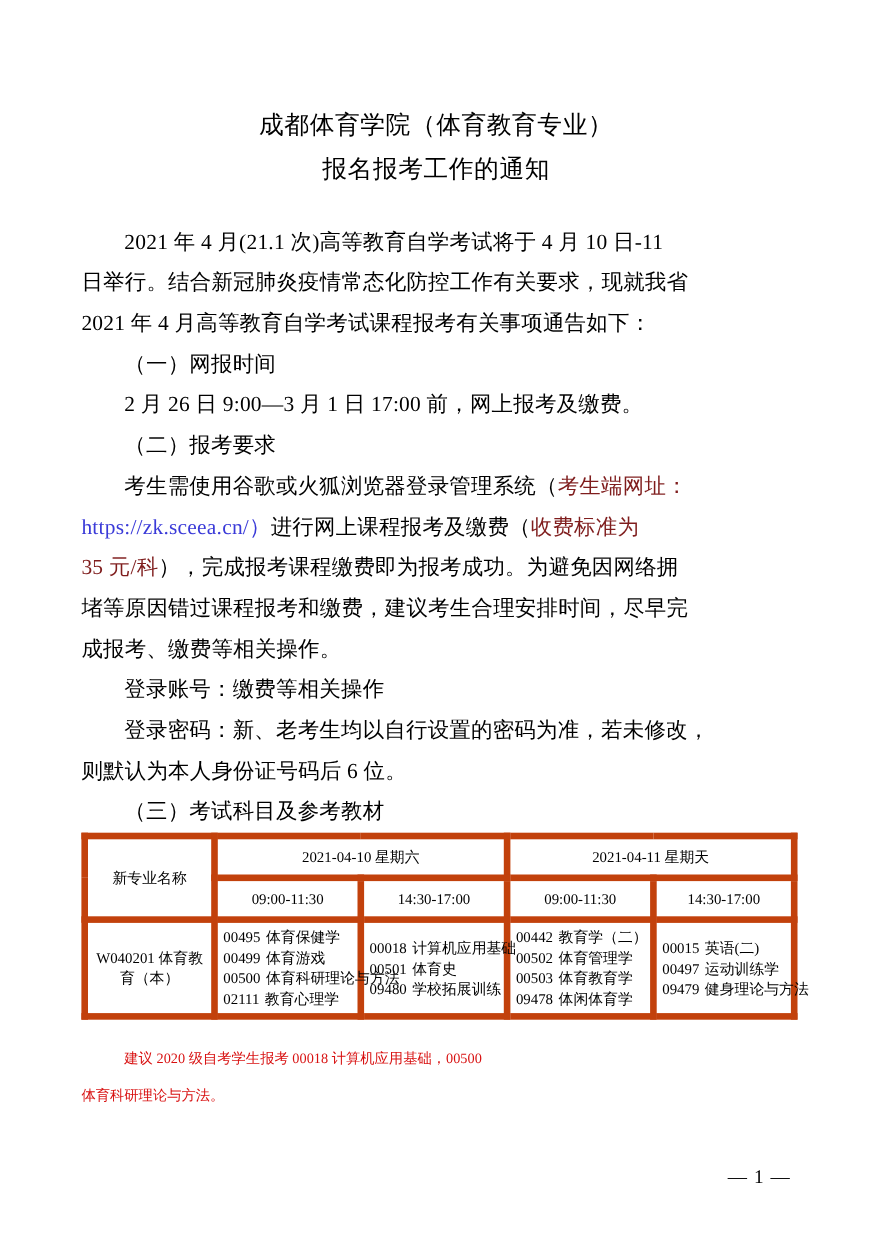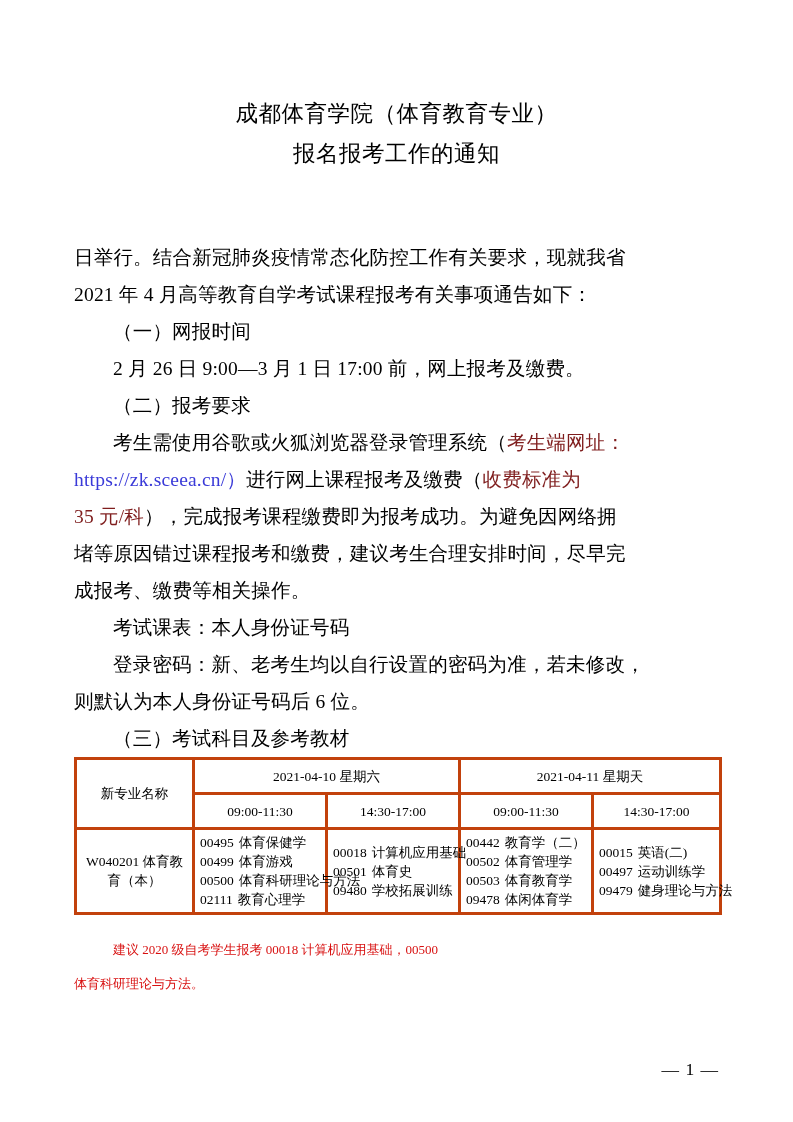--- a/index.html
+++ b/index.html
@@ -60,21 +60,21 @@
     letter-spacing: 0.2px;
   }
   
   table.exam {
     border-collapse: collapse;
     width: 100%;
     table-layout: fixed;
     font-size: 13.5px;
   }
   table.exam td {
-    border: 3px solid #c2410c;
+    border: 6px solid #c2410c;
     padding: 3px 5px;
     vertical-align: middle;
     line-height: 19px;
   }
   td.c-center { text-align: center; }
   td.namecol { width: 118px; text-align: center; font-size: 13.5px; }
   .slot { height: 26px; }
   .courses-cell {
     vertical-align: top;
     padding-top: 5px;
@@ -108,40 +108,40 @@
 <div class="page">
 
   <div class="title-block">
     <div class="title-line">成都体育学院（体育教育专业）</div>
     <div class="title-line">报名报考工作的通知</div>
   </div>
 
   <div class="body-block">
 
     <p class="para indent2">
-      <br>
+      <span>2021 年 4 月(21.1 次)高等教育自学考试将于 4 月 10 日-11</span><br>
       <span>日举行。结合新冠肺炎疫情常态化防控工作有关要求，现就我省</span><br>
       <span>2021 年 4 月高等教育自学考试课程报考有关事项通告如下：</span>
     </p>
 
     <p class="para indent2">（一）网报时间</p>
 
     <p class="para indent2">2 月 26 日 9:00—3 月 1 日 17:00 前，网上报考及缴费。</p>
 
     <p class="para indent2">（二）报考要求</p>
 
     <p class="para indent2">
       <span>考生需使用谷歌或火狐浏览器登录管理系统（</span><span class="blue">考生端网址：</span><br>
       <span class="blue-link">https://zk.sceea.cn/）</span><span>进行网上课程报考及缴费（</span><span class="blue">收费标准为</span><br>
       <span class="blue">35 元/科</span><span>），完成报考课程缴费即为报考成功。为避免因网络拥</span><br>
       <span>堵等原因错过课程报考和缴费，建议考生合理安排时间，尽早完</span><br>
       <span>成报考、缴费等相关操作。</span>
     </p>
 
-    <p class="para indent2">考试课表：本人身份证号码</p>
+    <p class="para indent2">登录账号：缴费等相关操作</p>
 
     <p class="para indent2">
       <span>登录密码：新、老考生均以自行设置的密码为准，若未修改，</span><br>
       <span>则默认为本人身份证号码后 6 位。</span>
     </p>
 
     <p class="para indent2">（三）考试科目及参考教材</p>
   </div>
 
 

